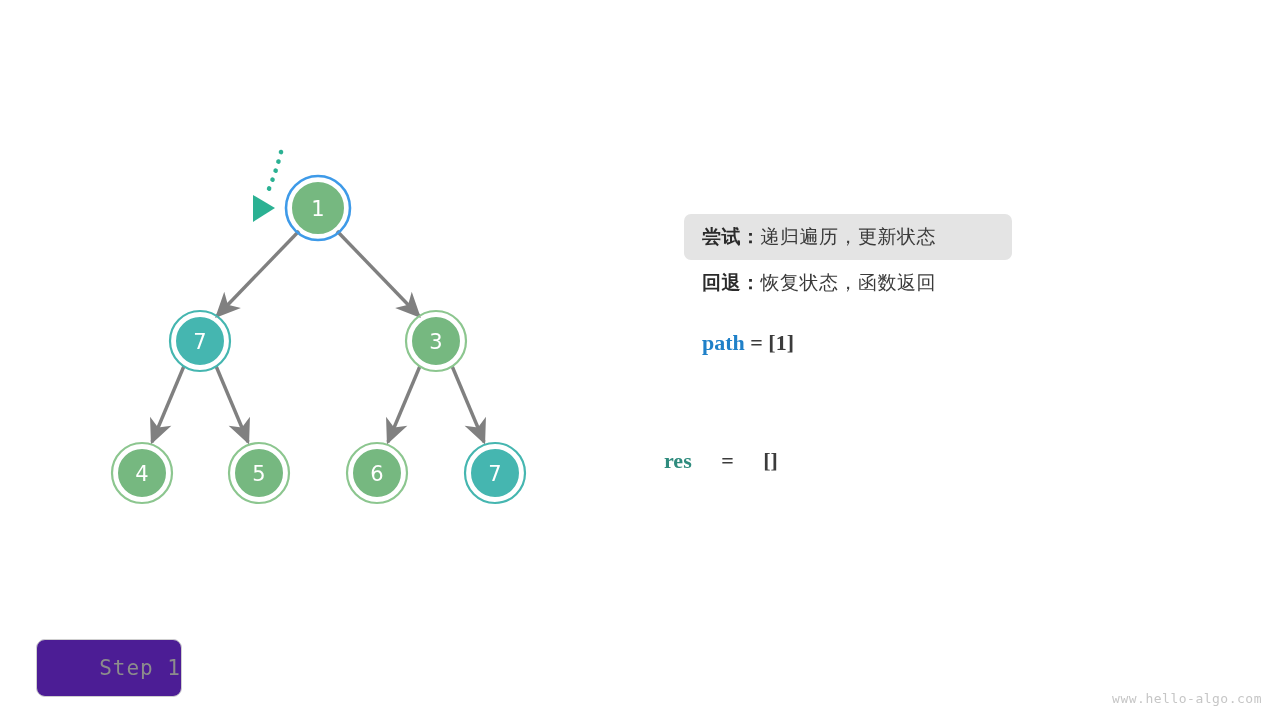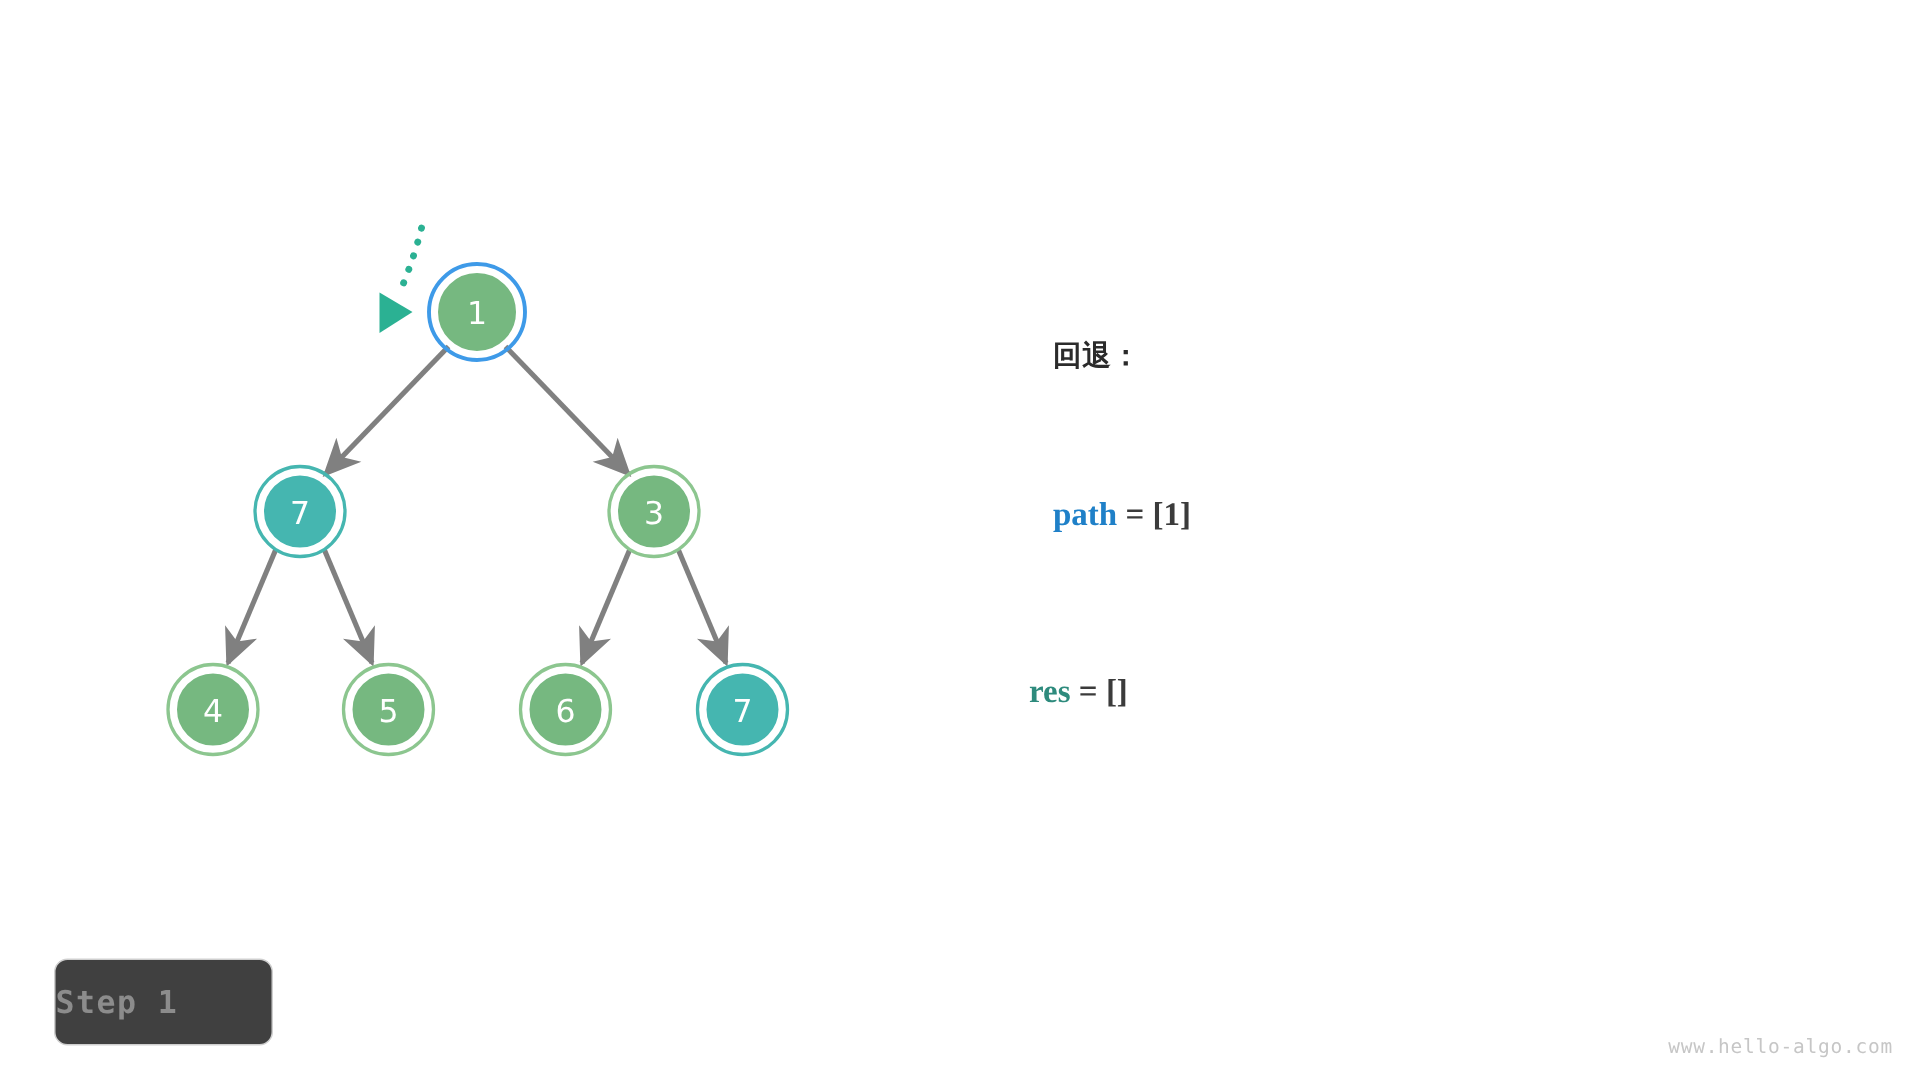--- a/index.html
+++ b/index.html
@@ -72,42 +72,42 @@
 
   .var-row {
     display: flex;
     align-items: center;
     font-family: Liberation Serif, serif;
     font-size: 22px;
     font-weight: bold;
     white-space: pre;
   }
   #var-path-row { position: absolute; left: 702px; top: 330px; }
-  #var-res-row  { position: absolute; left: 686px; top: 448px; }
+  #var-res-row  { position: absolute; left: 664px; top: 448px; gap: 24px; }
   .var-name-path { color: #1f80c8; }
   .var-name-res  { color: #2e8b7d; }
   .var-eq  { color: #3b3b3b; font-weight: bold; }
   .var-val { color: #3b3b3b; font-weight: bold; }
 
   
   #step-badge {
     position: absolute;
     left: 36px;
     top: 639px;
     width: 144px;
     height: 56px;
     border: 1px solid #cfcfcf;
     border-radius: 9px;
-    background: #404040;
+    background: #4c1d95;
     display: flex;
     align-items: center;
-    justify-content: flex-start;
+    justify-content: flex-end;
     font-family: "DejaVu Sans Mono", "Liberation Mono", monospace;
     font-size: 21px;
-    font-weight: bold;
+    font-weight: normal;
     color: #8c8c8c;
     letter-spacing: 1px;
   }
 
   
   #watermark {
     position: absolute;
     right: 18px;
     bottom: 14px;
     font-family: "DejaVu Sans Mono", "Liberation Mono", monospace;
@@ -184,22 +184,27 @@
       <g>
         <circle cx="495" cy="473" r="30" fill="none" stroke="#45b6b0" stroke-width="2.2"></circle>
         <circle cx="495" cy="473" r="25.5" fill="#45b6b0" stroke="#ffffff" stroke-width="3"></circle>
         <text class="node-label" x="495" y="474">7</text>
       </g>
 
     </g>
   </svg>
 
   <div id="info-panel">
+    <div class="note-row highlight">
+      <span class="note-key">尝试：</span>
+      <span class="note-val">递归遍历，更新状态</span>
+    </div>
     <div class="note-row">
       <span class="note-key">回退：</span>
+      <span class="note-val">恢复状态，函数返回</span>
     </div>
   </div>
 
   <div class="var-row" id="var-path-row">
     <span class="var-name-path">path</span>
     <span class="var-eq"> = </span>
     <span class="var-val">[1]</span>
   </div>
 
   <div class="var-row" id="var-res-row">

